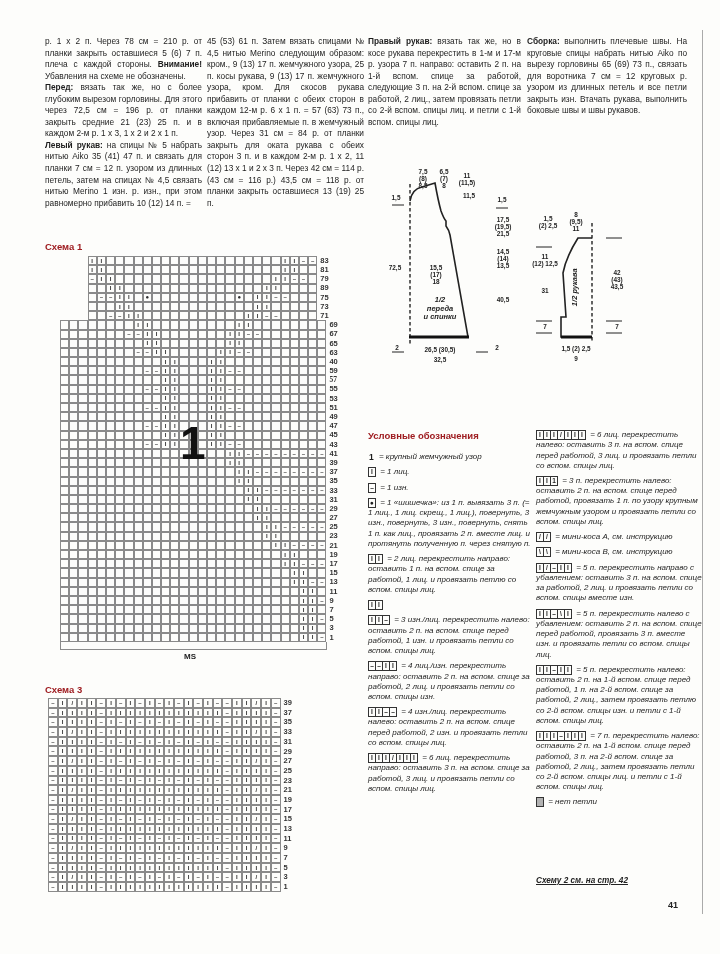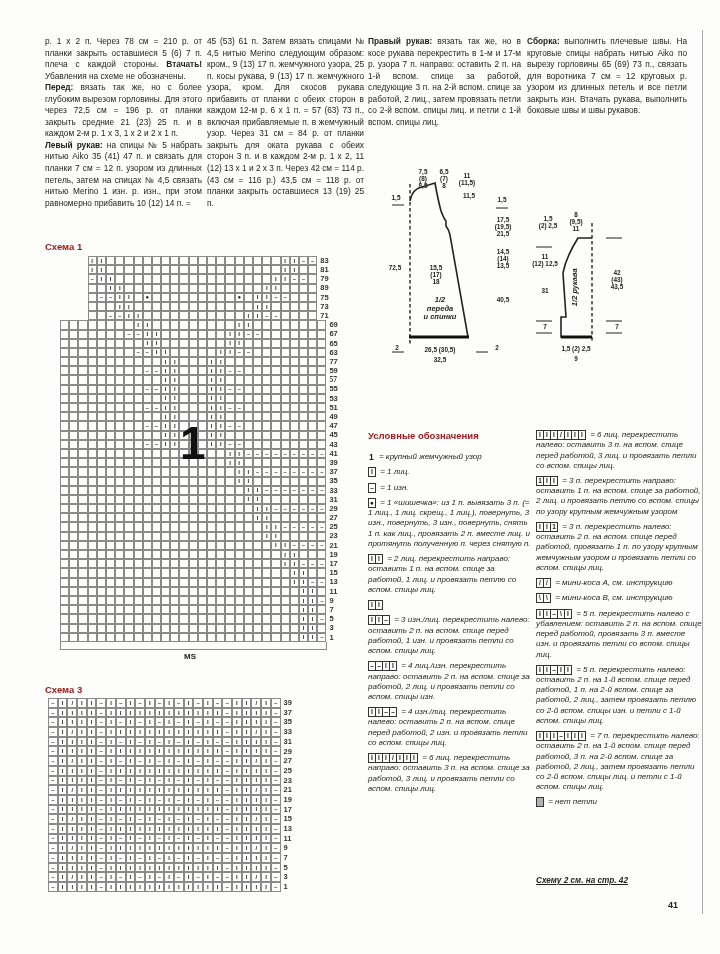--- a/index.html
+++ b/index.html
@@ -44,21 +44,21 @@
   .page-num{position:absolute;font-size:9px;font-weight:700;color:#222;}
 </style>
 </head>
 <body>
 
 <div class="page">
 
   <div class="rule-right"></div>
 
   <div class="txt" style="left:45px;top:36px;width:157px;">
-    <p><span>р. 1 х 2 п. Через 78 см = 210 р. от планки закрыть оставшиеся 5 (6) 7 п. плеча с каждой стороны. </span><b>Втачать!</b><span> Убавления на схеме не обозначены.</span></p>
+    <p><span>р. 1 х 2 п. Через 78 см = 210 р. от планки закрыть оставшиеся 5 (6) 7 п. плеча с каждой стороны. </span><b>Внимание!</b><span> Убавления на схеме не обозначены.</span></p>
     <p><b>Перед:</b><span> вязать так же, но с более глубоким вырезом горловины. Для этого через 72,5 см = 196 р. от планки закрыть средние 21 (23) 25 п. и в каждом 2-м р. 1 х 3, 1 х 2 и 2 х 1 п.</span></p>
     <p><b>Левый рукав:</b><span> на спицы № 5 набрать нитью Aiko 35 (41) 47 п. и связать для планки 7 см = 12 п. узором из длинных петель, затем на спицах № 4,5 связать нитью Merino 1 изн. р. изн., при этом равномерно прибавить 10 (12) 14 п. =</span></p>
   </div>
 
   <div class="txt" style="left:207px;top:36px;width:157px;">
     <p><span>45 (53) 61 п. Затем вязать спицами № 4,5 нитью Merino следующим образом: кром., 9 (13) 17 п. жемчужного узора, 25 п. косы рукава, 9 (13) 17 п. жемчужного узора, кром. Для скосов рукава прибавить от планки с обеих сторон в каждом 12-м р. 6 х 1 п. = 57 (63) 73 п., включая прибавляемые п. в жемчужный узор. Через 31 см = 84 р. от планки закрыть для оката рукава с обеих сторон 3 п. и в каждом 2-м р. 1 х 2, 11 (12) 13 х 1 и 2 х 3 п. Через 42 см = 114 р. (43 см = 116 р.) 43,5 см = 118 р. от планки закрыть оставшиеся 13 (19) 25 п.</span></p>
   </div>
 
   <div class="txt" style="left:368px;top:36px;width:153px;">
     <p><b>Правый рукав:</b><span> вязать так же, но в косе рукава перекрестить в 1-м и 17-м р. узора 7 п. направо: оставить 2 п. на 1-й вспом. спице за работой, следующие 3 п. на 2-й вспом. спице за работой, 2 лиц., затем провязать петли со 2-й вспом. спицы лиц. и петли с 1-й вспом. спицы лиц.</span></p>
@@ -489,21 +489,21 @@
           <div class="chart-cell" style="width: 9.2px; height: 9.2px;"></div>
           <div class="chart-cell" style="width: 9.2px; height: 9.2px;"></div>
           <div class="chart-cell" style="width: 9.2px; height: 9.2px;"></div>
           <div class="chart-cell" style="width: 9.2px; height: 9.2px;"></div>
           <div class="chart-cell" style="width: 9.2px; height: 9.2px;"></div>
           <div class="chart-cell" style="width: 9.2px; height: 9.2px;"></div>
           <div class="chart-cell" style="width: 9.2px; height: 9.2px;"></div>
           <div class="chart-cell" style="width: 9.2px; height: 9.2px;"></div>
           <div class="chart-cell" style="width: 9.2px; height: 9.2px;"></div>
           <div class="chart-cell" style="width: 9.2px; height: 9.2px;"></div>
-          <div class="row-num" style="align-self: center;">77</div>
+          <div class="row-num" style="align-self: center;">40</div>
         </div>
         <div class="chart-row" style="padding-left: 0px;">
           <div class="chart-cell" style="width: 9.2px; height: 9.2px;"></div>
           <div class="chart-cell" style="width: 9.2px; height: 9.2px;"></div>
           <div class="chart-cell" style="width: 9.2px; height: 9.2px;"></div>
           <div class="chart-cell" style="width: 9.2px; height: 9.2px;"></div>
           <div class="chart-cell" style="width: 9.2px; height: 9.2px;"></div>
           <div class="chart-cell" style="width: 9.2px; height: 9.2px;"></div>
           <div class="chart-cell" style="width: 9.2px; height: 9.2px;"></div>
           <div class="chart-cell" style="width: 9.2px; height: 9.2px;"></div>
@@ -2062,40 +2062,42 @@
   <div class="legend-col" style="left:536px;top:430px;width:166px;">
       <div class="lg-item"><span class="lg-sym">
           <span class="lg-cell">I</span>
           <span class="lg-cell">I</span>
           <span class="lg-cell">I</span>
           <span class="lg-cell">/</span>
           <span class="lg-cell">I</span>
           <span class="lg-cell">I</span>
           <span class="lg-cell">I</span>
         </span><span> = 6 лиц. перекрестить налево: оставить 3 п. на вспом. спице перед работой, 3 лиц. и провязать петли со вспом. спицы лиц.</span></div>
-      <div class="lg-item"><span class="lg-sym">
-          <span class="lg-cell">1</span>
-          <span class="lg-cell">I</span>
-          <span class="lg-cell">I</span>
-        </span><span> = 3 п. перекрестить направо: оставить 1 п. на вспом. спице за работой, 2 лиц. и провязать петлю со вспом. спицы по узору крупным жемчужным узором</span></div>
       <div class="lg-item"><span class="lg-sym">
           <span class="lg-cell">I</span>
           <span class="lg-cell">I</span>
           <span class="lg-cell">1</span>
         </span><span> = 3 п. перекрестить налево: оставить 2 п. на вспом. спице перед работой, провязать 1 п. по узору крупным жемчужным узором и провязать петли со вспом. спицы лиц.</span></div>
       <div class="lg-item"><span class="lg-sym">
           <span class="lg-cell">/</span>
           <span class="lg-cell">/</span>
         </span><span> = мини-коса А, см. инструкцию</span></div>
       <div class="lg-item"><span class="lg-sym">
           <span class="lg-cell">\</span>
           <span class="lg-cell">\</span>
         </span><span> = мини-коса В, см. инструкцию</span></div>
       <div class="lg-item"><span class="lg-sym">
           <span class="lg-cell">I</span>
+          <span class="lg-cell">/</span>
+          <span class="lg-cell">–</span>
+          <span class="lg-cell">I</span>
+          <span class="lg-cell">I</span>
+        </span><span> = 5 п. перекрестить направо с убавлением: оставить 3 п. на вспом. спице за работой, 2 лиц. и провязать петли со вспом. спицы вместе изн.</span></div>
+      <div class="lg-item"><span class="lg-sym">
+          <span class="lg-cell">I</span>
           <span class="lg-cell">I</span>
           <span class="lg-cell">–</span>
           <span class="lg-cell">\</span>
           <span class="lg-cell">I</span>
         </span><span> = 5 п. перекрестить налево с убавлением: оставить 2 п. на вспом. спице перед работой, провязать 3 п. вместе изн. и провязать петли со вспом. спицы лиц.</span></div>
       <div class="lg-item"><span class="lg-sym">
           <span class="lg-cell">I</span>
           <span class="lg-cell">I</span>
           <span class="lg-cell">–</span>
           <span class="lg-cell">I</span>

